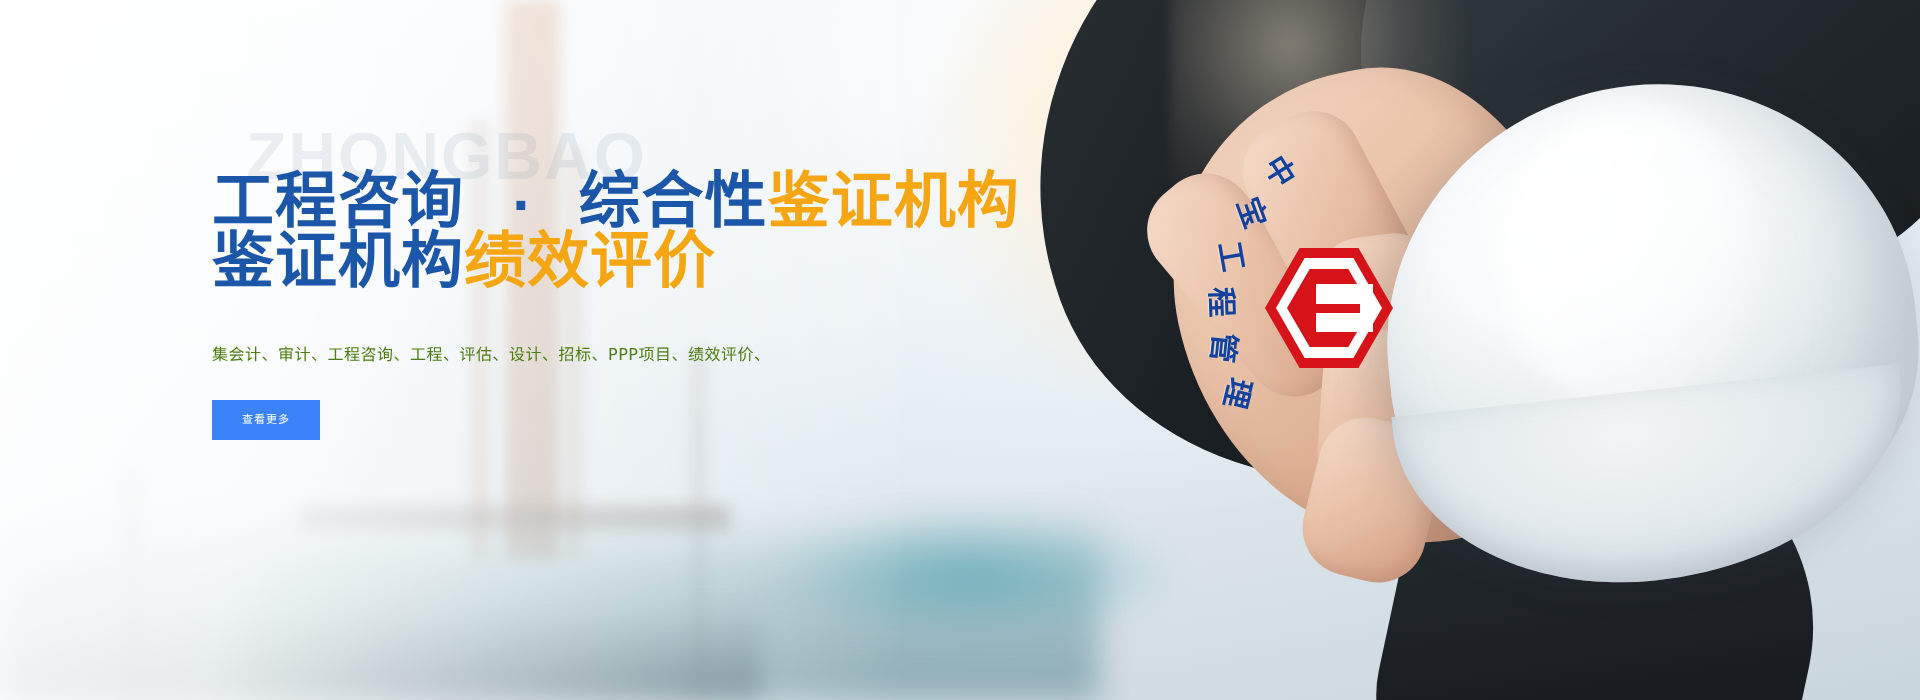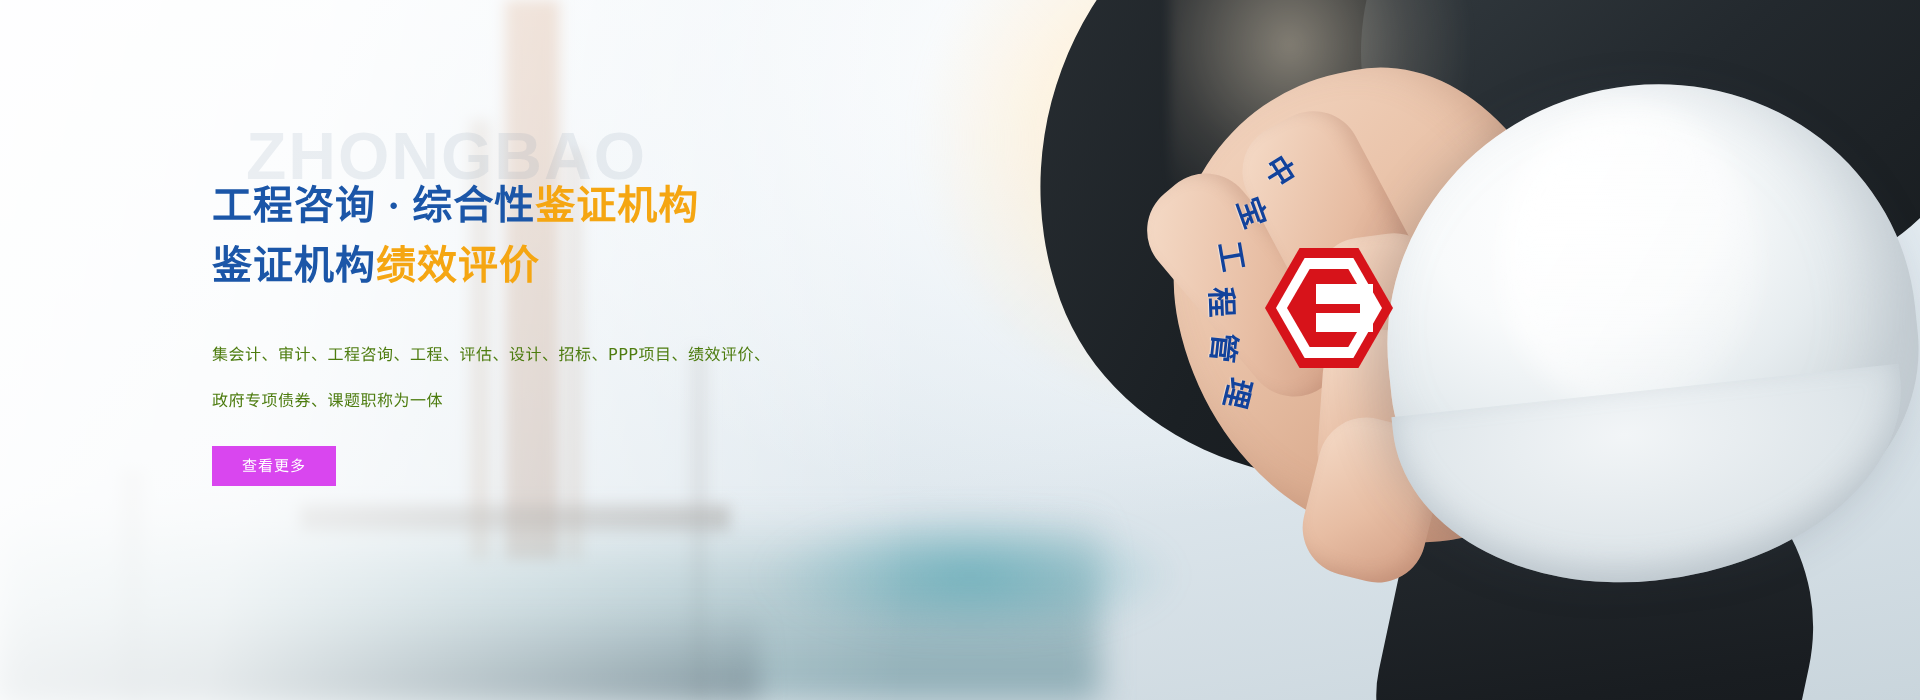--- a/index.html
+++ b/index.html
@@ -191,49 +191,49 @@
     font-size:66px; font-weight:700; letter-spacing:2px;
     color:rgba(118,136,160,0.13);
     font-family:"Liberation Sans","DejaVu Sans",sans-serif;
     white-space:nowrap;
     user-select:none;
   }
 
   .headline {
     position:relative;
     margin-top:58px;
-    font-size:40px;
+    font-size:62px;
     line-height:60px;
     font-weight:700;
     letter-spacing:1px;
     white-space:nowrap;
-    font-family:Liberation Serif, serif;
+    font-family:Liberation Mono, monospace;
   }
   .h-blue   { color:#1b56a8; }
   .h-orange { color:#f5a612; }
   .h-line   { display:block; }
 
   .desc {
     margin-top:36px;
     font-size:16px;
     line-height:46px;
     color:#4d7c0f;
     letter-spacing:0.5px;
     font-family:"DejaVu Sans","Liberation Sans",sans-serif;
   }
   .desc span { display:block; }
 
   .cta {
     display:inline-block;
     margin-top:22px;
     padding:0 30px;
     height:40px; line-height:40px;
-    background:#d946ef;
+    background:#3b82f6;
     color:#ffffff;
-    font-size:15px;
+    font-size:11px;
     letter-spacing:1px;
     border:none;
     cursor:pointer;
     font-family:"DejaVu Sans","Liberation Sans",sans-serif;
   }
 </style>
 </head>
 <body>
 
 <div class="banner">
@@ -299,19 +299,18 @@
       <span class="h-line">
         <span class="h-blue">工程咨询 · 综合性</span><span class="h-orange">鉴证机构</span>
       </span>
       <span class="h-line">
         <span class="h-blue">鉴证机构</span><span class="h-orange">绩效评价</span>
       </span>
     </h1>
 
     <p class="desc">
       <span>集会计、审计、工程咨询、工程、评估、设计、招标、PPP项目、绩效评价、</span>
-      <span>政府专项债券、课题职称为一体</span>
     </p>
 
     <button class="cta">查看更多</button>
   </div>
 
 </div>
 
 </body></html>

